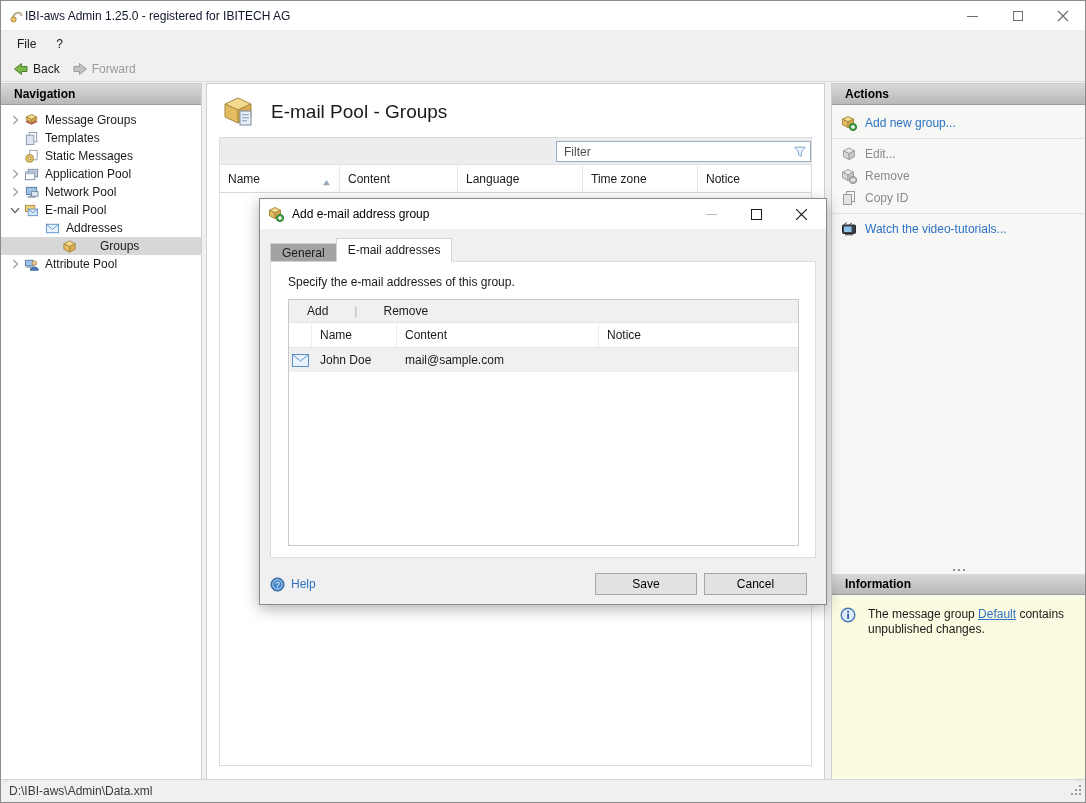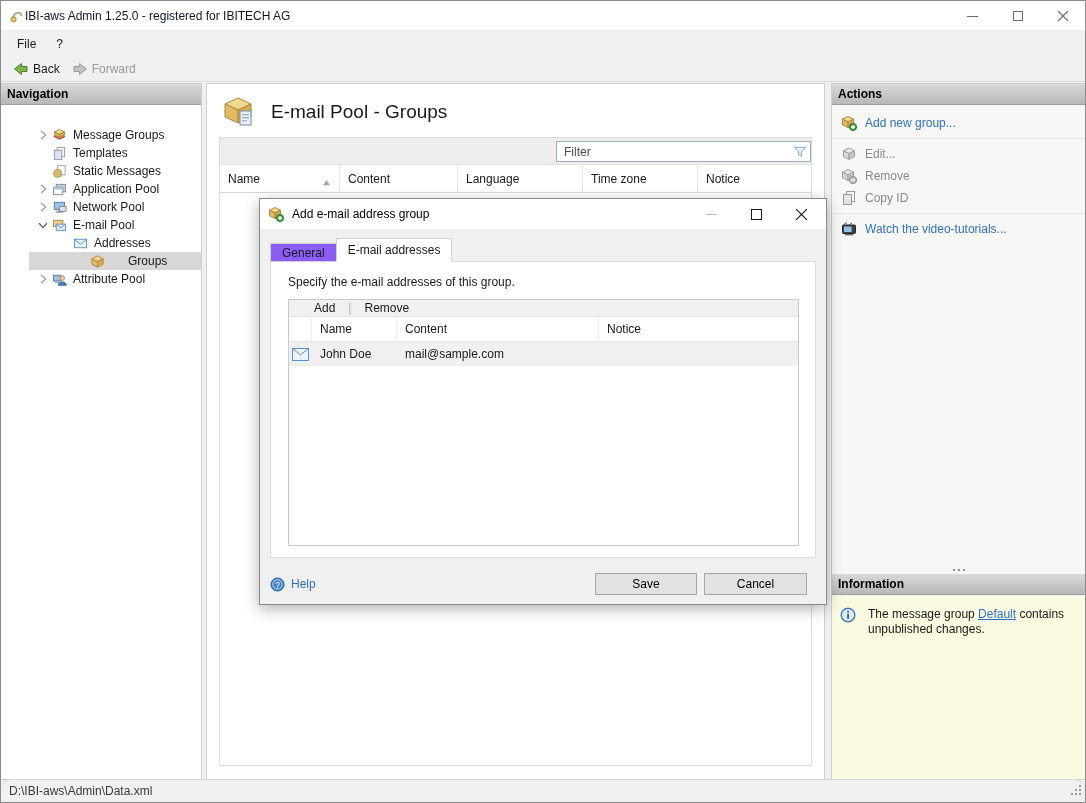--- a/index.html
+++ b/index.html
@@ -20,26 +20,26 @@
   .menubar { position:absolute; top:31px; left:0; right:0; height:24px; background:#f0f0f0;
              display:flex; align-items:center; padding-left:6px; }
   .menu-item { padding:3px 10px; }
   .toolbar { position:absolute; top:55px; left:0; right:0; height:26px; background:#f0f0f0;
              border-bottom:1px solid #dcdcdc; display:flex; align-items:center; padding-left:6px; }
   .tool-btn { display:flex; align-items:center; gap:4px; padding:2px 6px; }
   .tool-btn.disabled { color:#9a9a9a; }
 
   
   .panel-header { height:21px; background:linear-gradient(#d9d9d9,#b8b8b8);
-                  border-bottom:1px solid #9d9d9d; font-weight:bold; padding:3px 6px; color:#000; }
+                  border-bottom:1px solid #9d9d9d; font-weight:bold; padding:3px 13px; color:#000; }
 
   
   .sidebar { position:absolute; left:0; top:82px; width:201px; height:697px;
              background:#fff; border:1px solid #cfcfcf; border-left:none; }
-  .tree { padding-top:21px;margin-left:28px; }
+  .tree { padding-top:6px; }
   .tree-item { height:18px; display:flex; align-items:center; }
   .tree-item.selected { background:#d7d7d7;gap:17px; }
   .tree-item.lvl1 { padding-left:21px; }
   .expander { width:16px; height:16px; margin-left:6px; display:flex; align-items:center; justify-content:center; }
   .expander.none { visibility:hidden; }
   .ticon { width:16px; height:16px; margin-right:6px; display:flex; align-items:center; justify-content:center; }
   .tlabel { white-space:nowrap; }
 
   
   .main-panel { position:absolute; left:205px; top:82px; width:619px; height:697px;
@@ -83,30 +83,30 @@
   .resize-grip { position:absolute; right:3px; bottom:3px; }
 
   
   .dialog { position:absolute; left:258px; top:197px; width:568px; height:407px; background:#f0f0f0;
             border:1px solid #8a8a8a; box-shadow:0 4px 14px rgba(0,0,0,0.3); }
   .dialog-titlebar { height:30px; background:#fff; display:flex; align-items:center; padding-left:8px; }
   .dialog-titlebar .dlg-title { margin-left:8px; color:#000; }
   .dlg-controls { margin-left:auto; display:flex; height:30px; margin-right:2px; }
   .dlg-btn { width:45px; height:30px; display:flex; align-items:center; justify-content:center; }
   .tabs { position:absolute; top:40px; left:10px; height:23px; display:flex; align-items:flex-end; z-index:2; }
-  .tab { height:19px; padding:0 11px; background:#8b5cf6; border:1px solid #d2d2d2;
+  .tab { height:19px; padding:0 11px; background:#a3a3a3; border:1px solid #d2d2d2;
          display:flex; align-items:center; margin-right:-1px; }
   .tab.active { height:24px; background:#fff; border-bottom:1px solid #fff; }
   .tab-panel { position:absolute; left:10px; right:10px; top:62px; height:297px; background:#fff;
                border:1px solid #dcdcdc; z-index:1; }
   .dlg-desc { padding:13px 16px 0 17px; }
   .addr-table { position:absolute; left:17px; right:16px; top:37px; bottom:11px; border:1px solid #c9c9c9;
                 display:flex; flex-direction:column; }
-  .addr-toolbar { height:17px; background:#f0f0f0; border-bottom:1px solid #e4e4e4;
-                  display:flex; align-items:center; padding-left:25px; gap:13px; }
+  .addr-toolbar { height:23px; background:#f0f0f0; border-bottom:1px solid #e4e4e4;
+                  display:flex; align-items:center; padding-left:18px; gap:26px; }
   .addr-tbtn { color:#1a1a1a; }
   .addr-tsep { color:#b4b4b4; }
   .addr-cols { display:flex; height:25px; border-bottom:1px solid #e4e4e4; background:#fff; }
   .addr-col { border-right:1px solid #ececec; display:flex; align-items:center; padding-left:8px; }
   .addr-col.a-icon { width:23px; padding-left:0; }
   .addr-col.a-name { width:85px; } .addr-col.a-content { width:202px; }
   .addr-col.a-notice { flex:1; border-right:none; }
   .addr-row { display:flex; height:24px; background:#f0f0f0; align-items:center; }
   .addr-cell { display:flex; align-items:center; padding-left:8px; }
   .addr-cell.a-icon { width:23px; padding-left:0; justify-content:center; }

